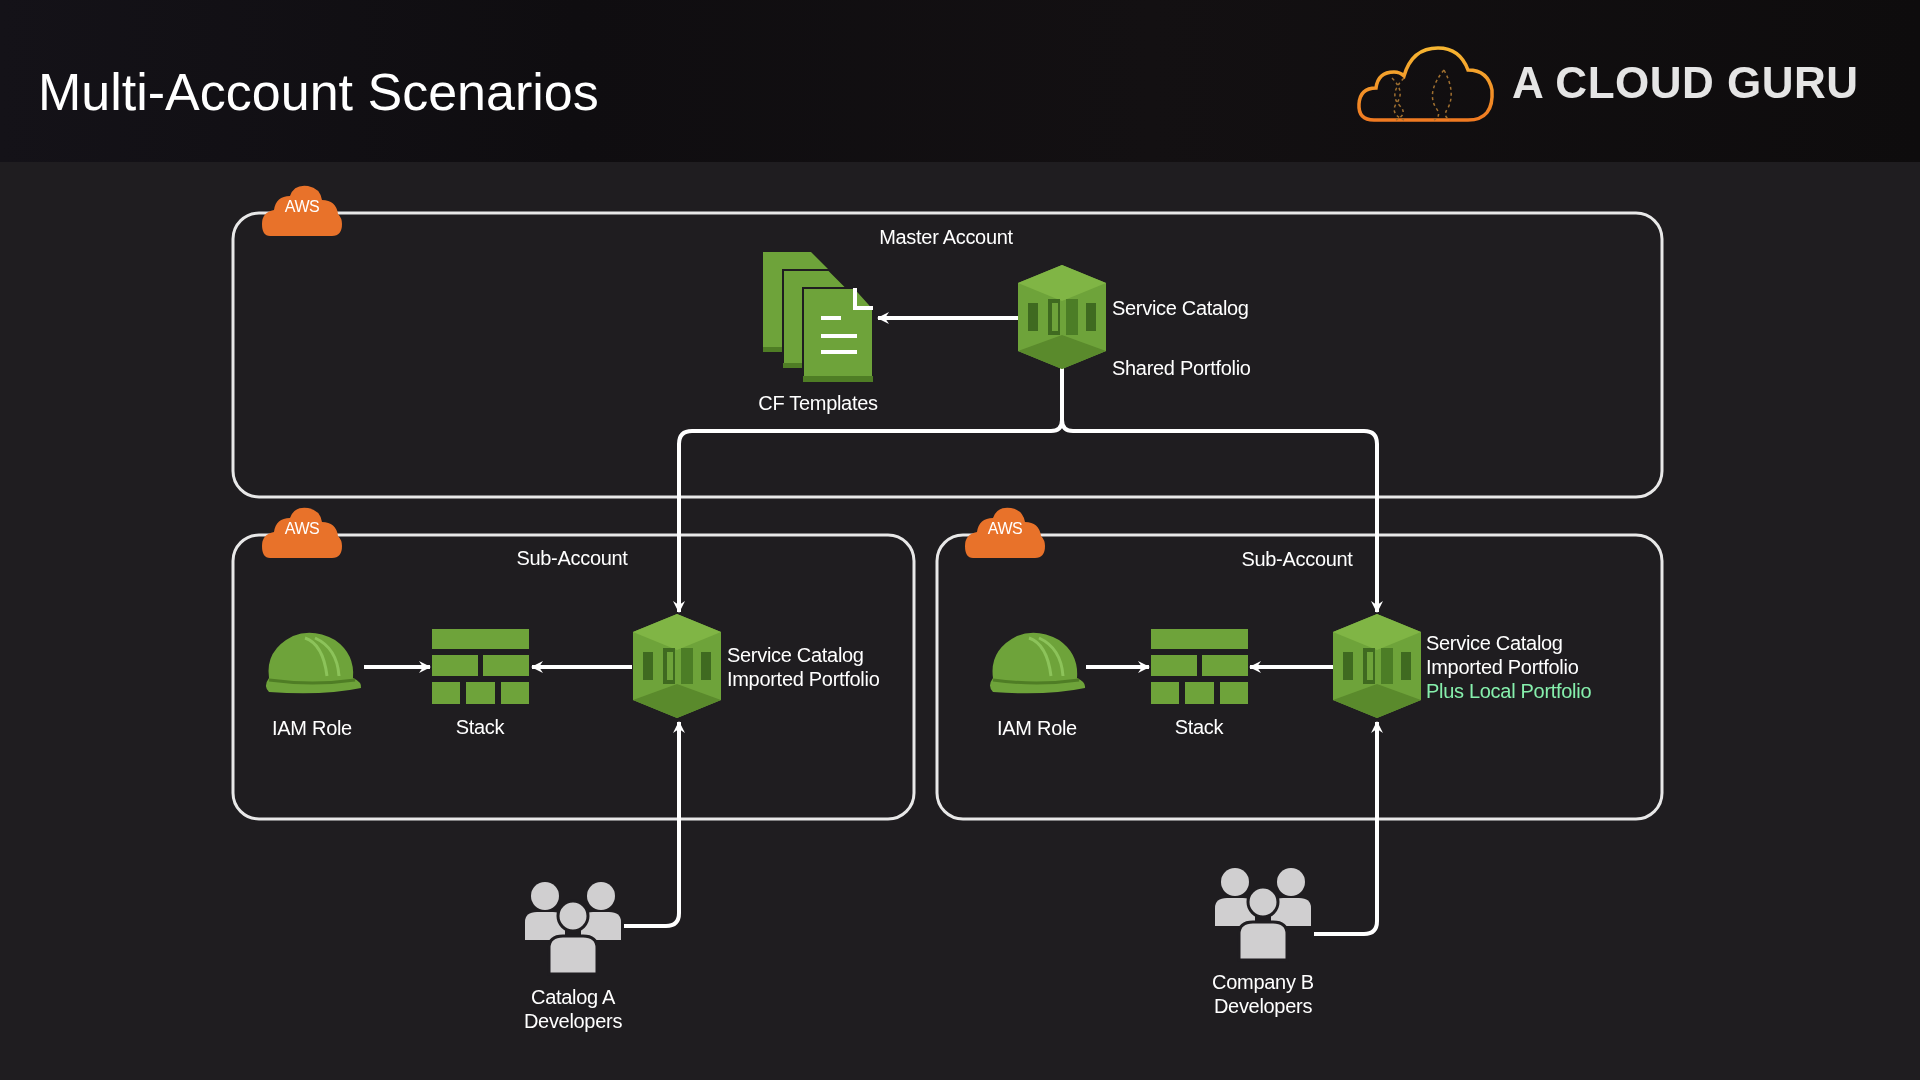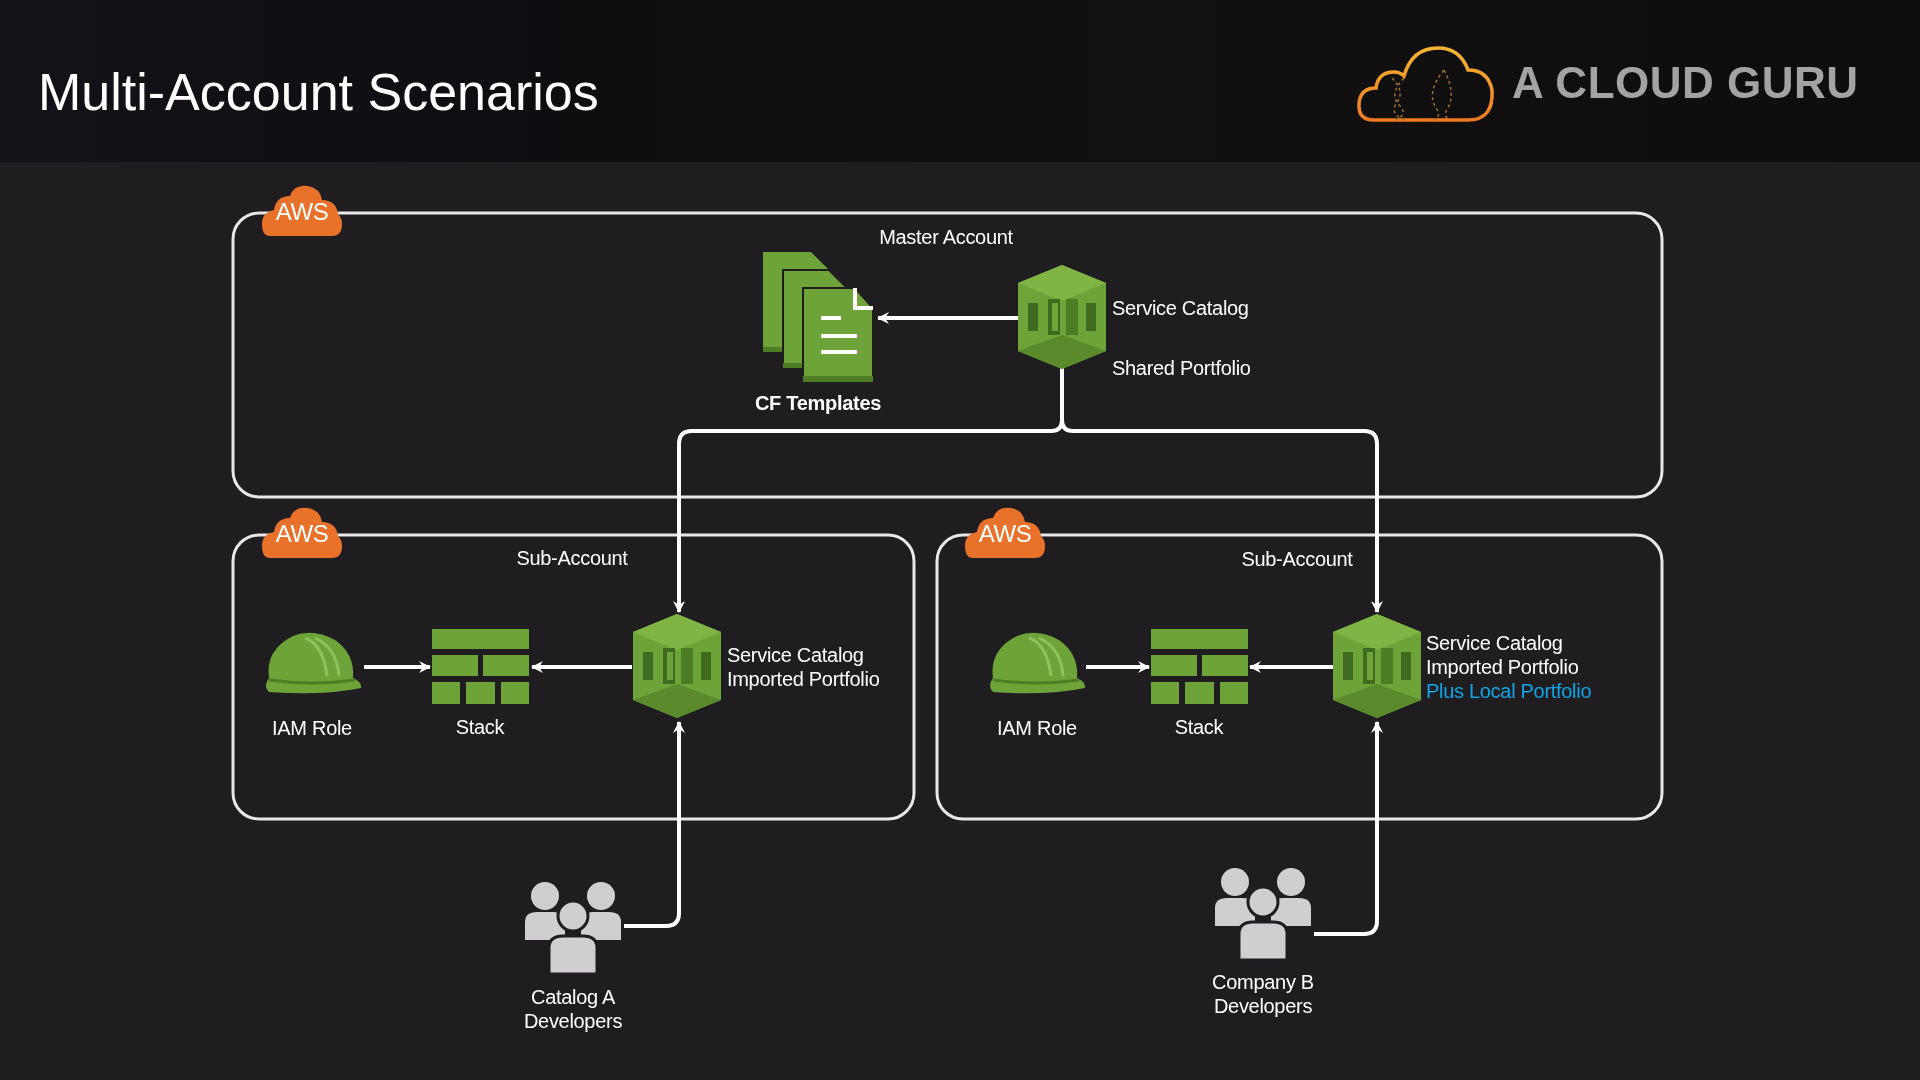--- a/index.html
+++ b/index.html
@@ -1,26 +1,26 @@
 <!DOCTYPE html>
 <html><head>
 <meta charset="utf-8">
 <style>
   html,body{margin:0;padding:0;}
   body{width:1920px;height:1080px;background:#1f1d20;position:relative;overflow:hidden;font-family:"Liberation Sans",sans-serif;}
   .header{position:absolute;left:0;top:0;width:1920px;height:162px;background:linear-gradient(90deg,#141218 0%,#0f0d10 30%,#131012 60%,#0e0c0d 100%);}
   .title{position:absolute;left:38px;top:62px;font-size:52px;color:#ffffff;font-weight:400;letter-spacing:0px;white-space:nowrap;}
-  .brand{position:absolute;left:1512px;top:58px;font-size:44px;font-weight:700;color:#a3a3a3;white-space:nowrap;letter-spacing:0.5px;}
+  .brand{position:absolute;left:1512px;top:58px;font-size:44px;font-weight:700;color:#e5e5e5;white-space:nowrap;letter-spacing:0.5px;}
   .logo-cloud{position:absolute;left:1356px;top:42px;width:140px;height:82px;}
   svg.diagram{position:absolute;left:0;top:0;}
   .lbl{position:absolute;color:#ffffff;font-size:20px;line-height:24px;white-space:nowrap;letter-spacing:-0.3px;text-align:center;}
   .lbl.center{text-align:right;transform:translateX(-50%);}
-  .yellow{color:#0ea5e9;}
+  .yellow{color:#86efac;}
   .aws{position:absolute;width:80px;height:44px;}
-  .aws span{position:absolute;left:0;right:0;top:14px;text-align:center;color:#ffffff;font-size:24px;font-weight:400;letter-spacing:-0.5px;}
+  .aws span{position:absolute;left:0;right:0;top:14px;text-align:center;color:#ffffff;font-size:16px;font-weight:400;letter-spacing:-0.5px;}
 </style>
 </head>
 <body>
 
 <div class="header"></div>
 <div class="title">Multi-Account Scenarios</div>
 
 <svg class="logo-cloud" viewBox="0 0 140 82">
   <defs>
     <linearGradient id="lg" x1="0" y1="0" x2="0" y2="1">
@@ -131,21 +131,21 @@
   <span>AWS</span>
 </div>
 <div class="aws" style="left:965px;top:506px;">
   <svg width="80" height="54" viewBox="0 0 80 54">
       <path d="M8 52 Q0 52 0 40 Q0 28 12 26 Q14 12 28 12 Q32 0 46 2 Q58 4 60 16 Q74 16 76 30 Q80 34 80 40 Q80 52 70 52 Z" fill="#e8722a"></path>
     </svg>
   <span>AWS</span>
 </div>
 
 <div class="lbl center" style="left:946px;top:225px;">Master Account</div>
-<div class="lbl center" style="left:818px;top:391px;font-weight:bold;">CF Templates</div>
+<div class="lbl center" style="left:818px;top:391px;">CF Templates</div>
 <div class="lbl" style="left:1112px;top:296px;">Service Catalog</div>
 <div class="lbl" style="left:1112px;top:320px;margin-top:36px;">Shared Portfolio</div>
 
 <div class="lbl center" style="left:572px;top:546px;">Sub-Account</div>
 <div class="lbl center" style="left:312px;top:716px;">IAM Role</div>
 <div class="lbl center" style="left:480px;top:715px;">Stack</div>
 <div class="lbl" style="left:727px;top:643px;">Service Catalog</div>
 <div class="lbl" style="left:727px;top:667px;">Imported Portfolio</div>
 
 <div class="lbl center" style="left:1297px;top:547px;">Sub-Account</div>

